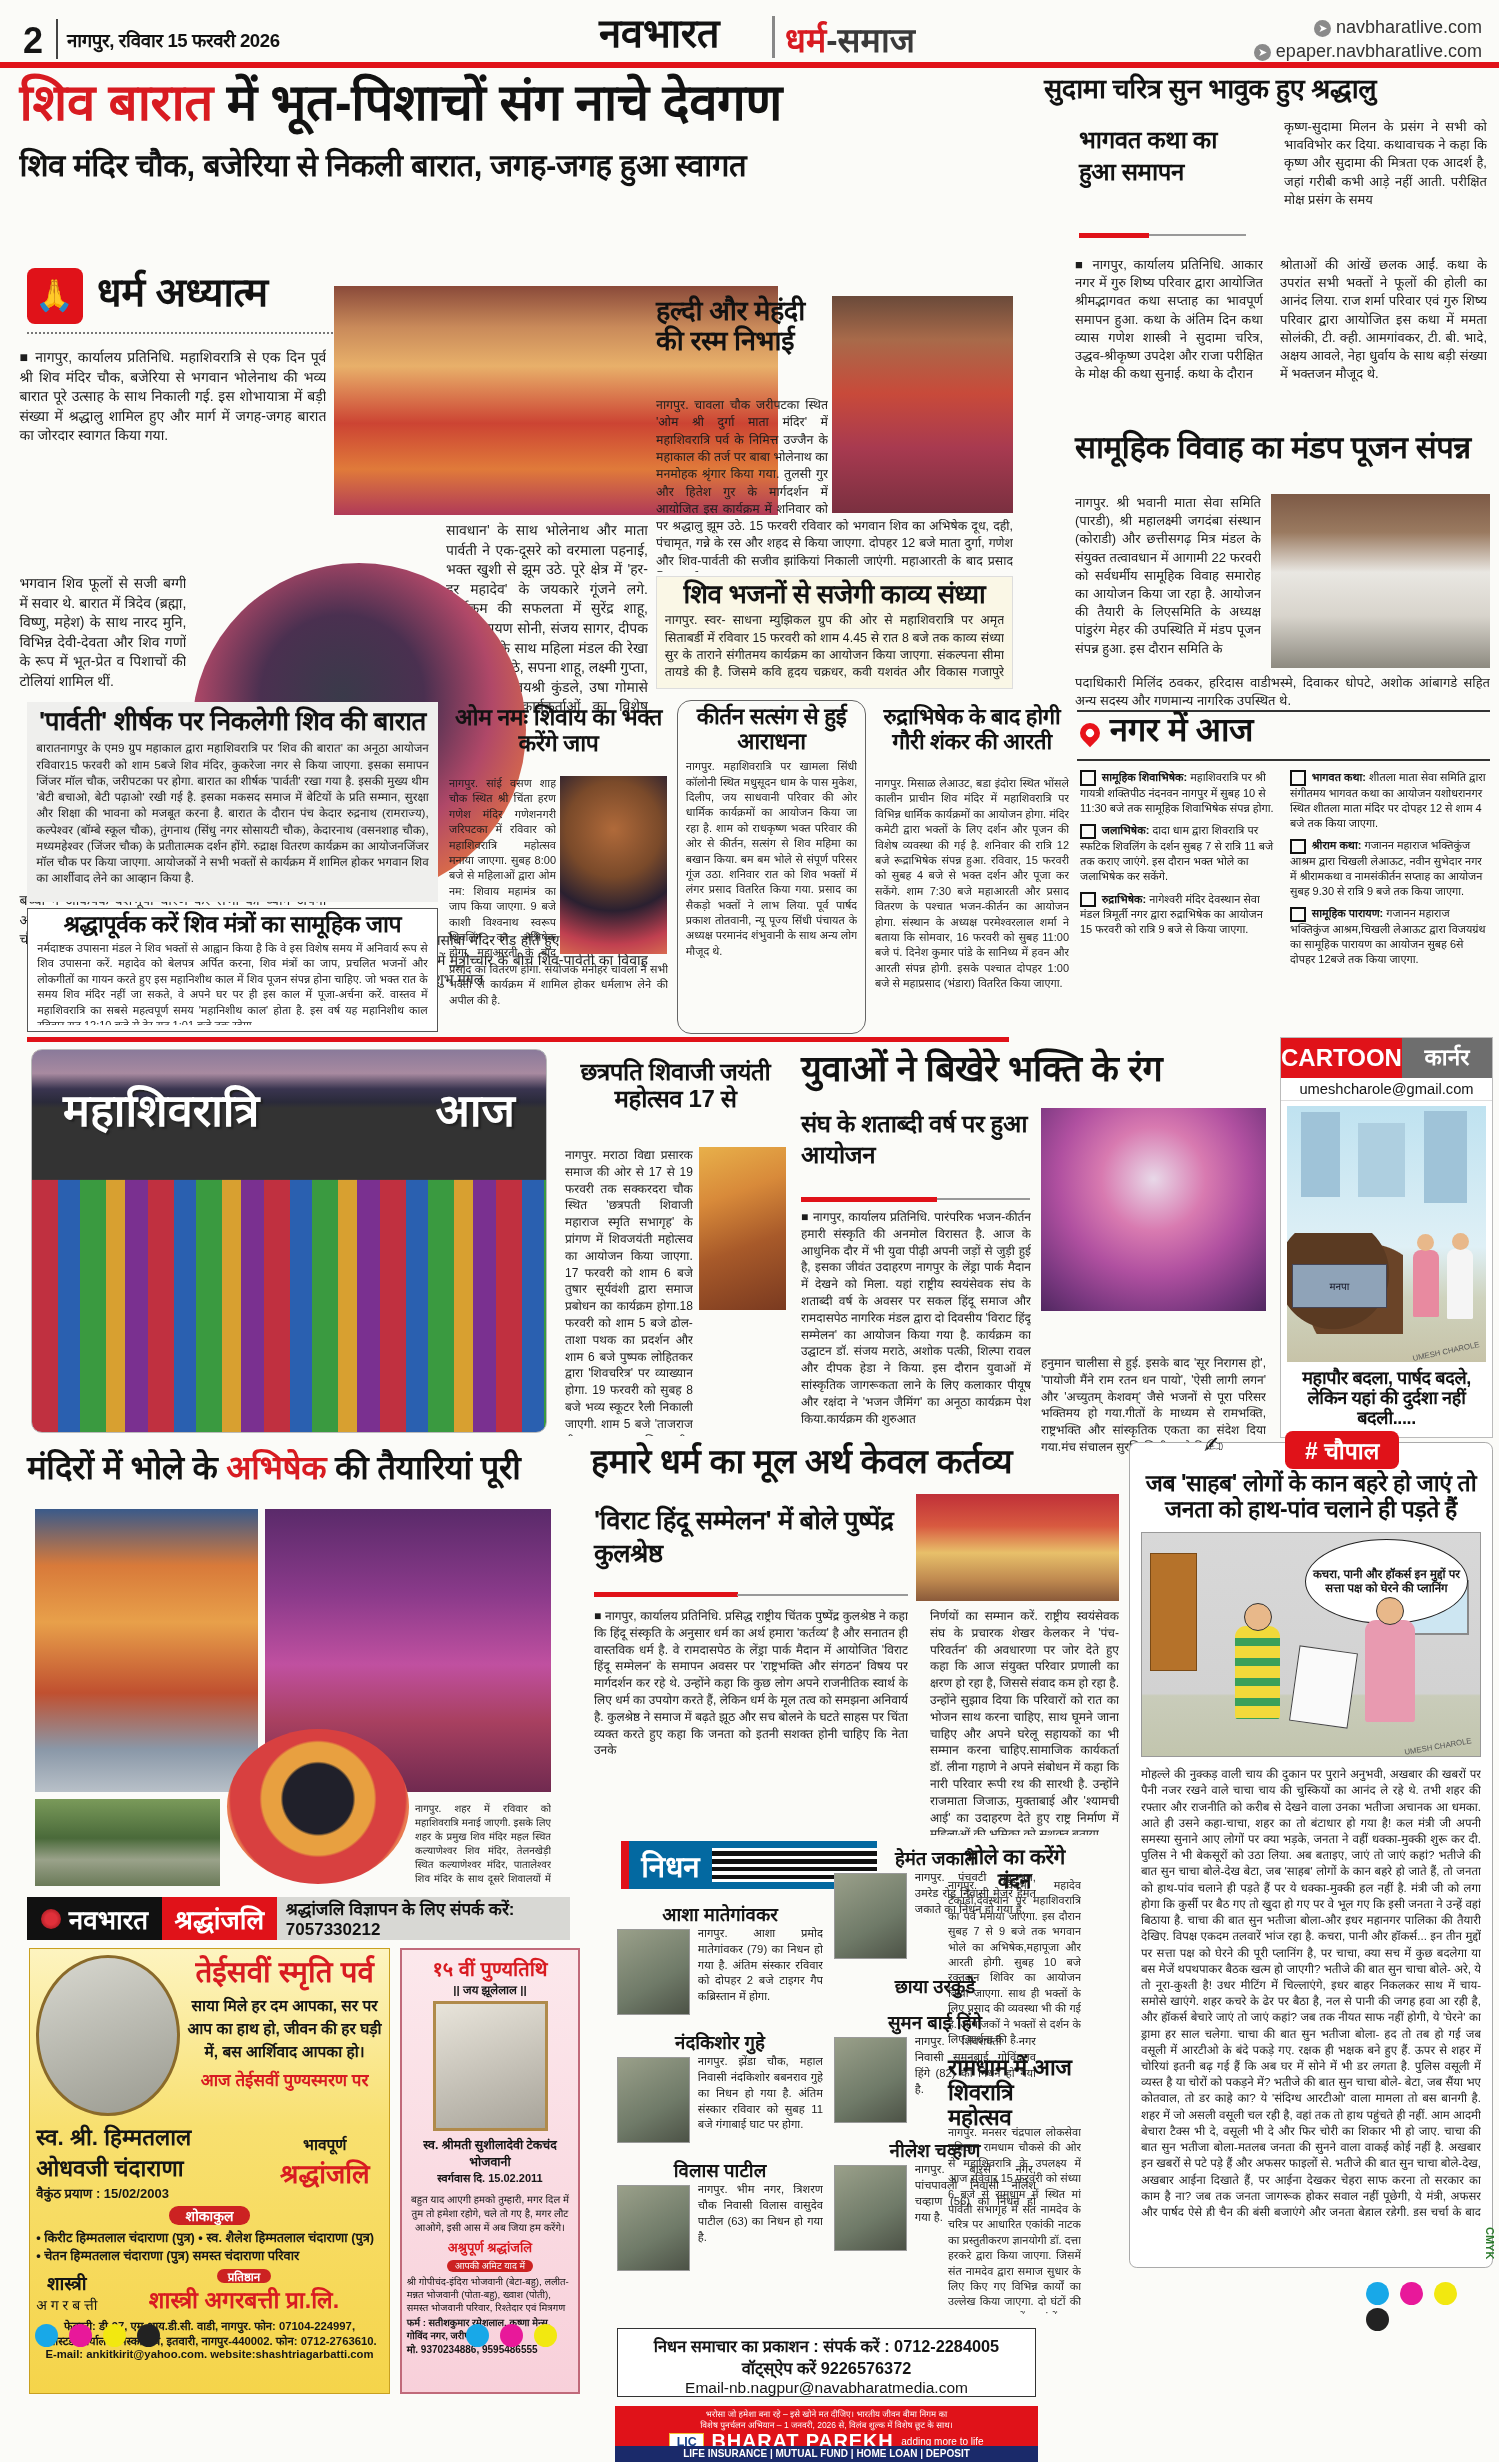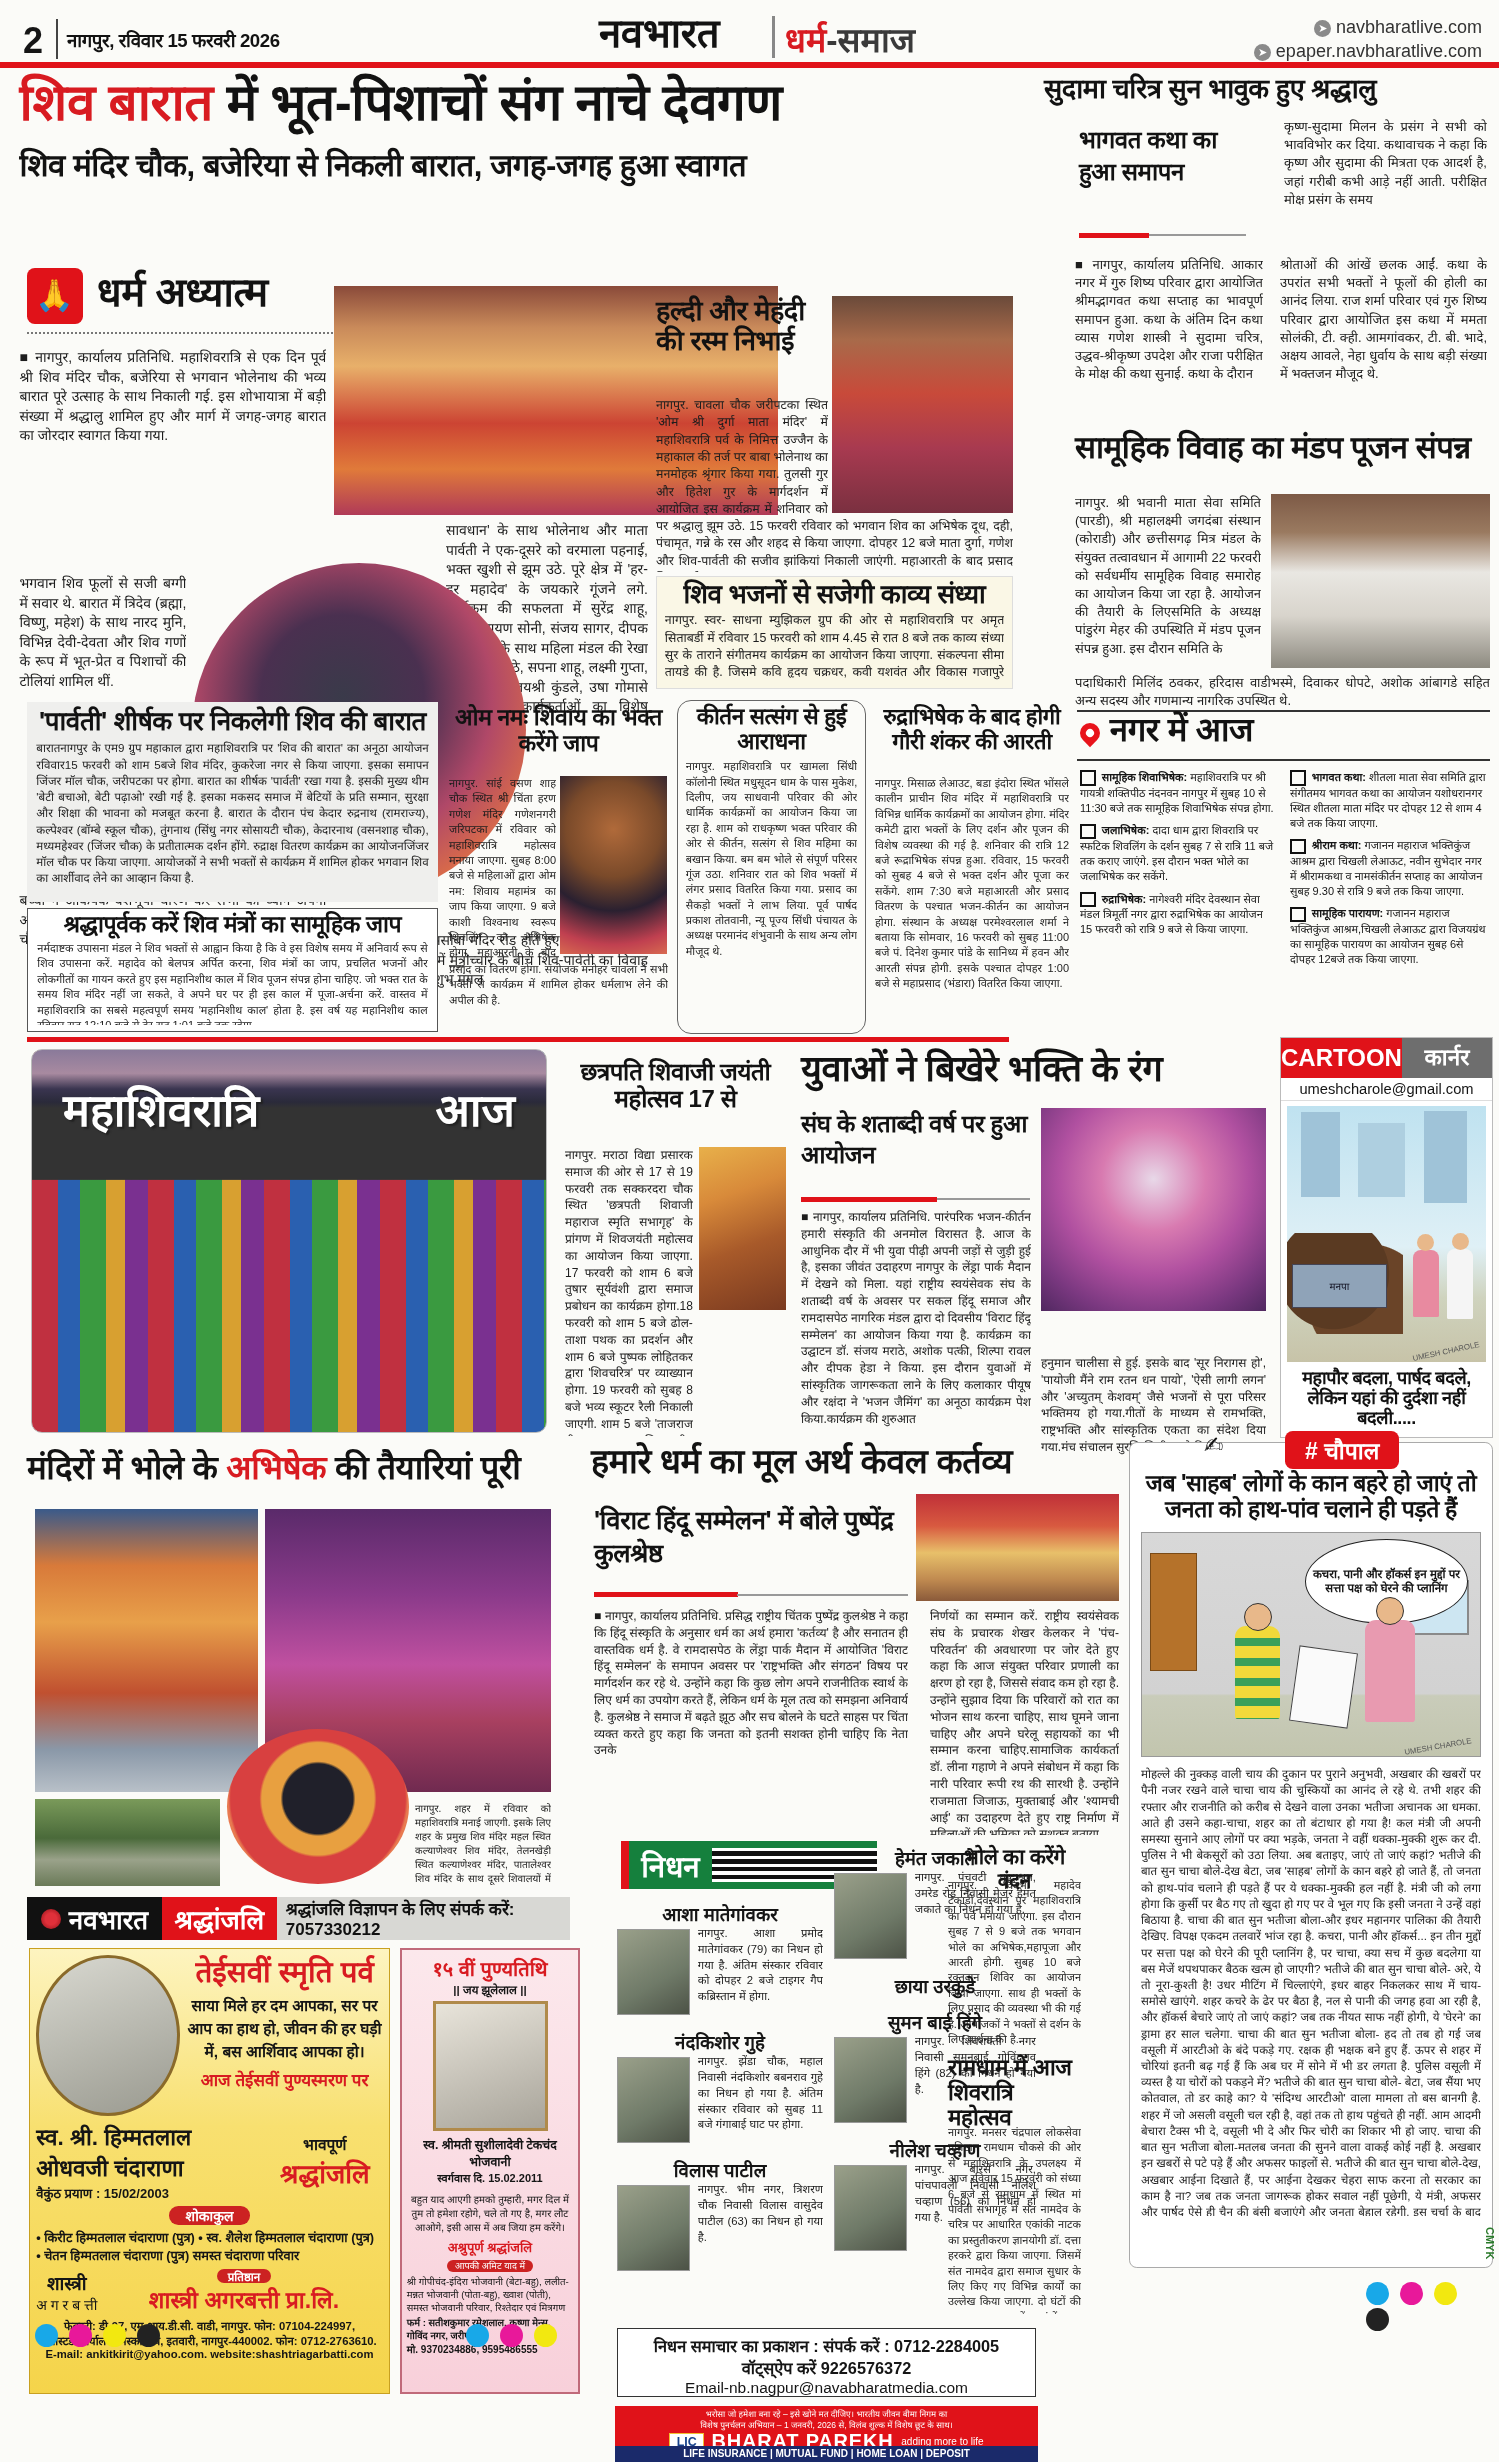--- a/index.html
+++ b/index.html
@@ -263,21 +263,21 @@
     <div class="cen" style="font-size:12.4px;font-weight:bold;">स्व. श्रीमती सुशीलादेवी टेकचंद भोजवानी</div>
     <div class="cen" style="font-size:11px;font-weight:bold;">स्वर्गवास दि. 15.02.2011</div>
     <div class="cen" style="font-size:10px;margin-top:8px;line-height:1.4;">बहुत याद आएगी हमको तुम्हारी, मगर दिल में तुम तो हमेशा रहोगे, चले तो गए है, मगर लौट आओगे, इसी आस में अब जिया हम करेंगे।</div>
     <div class="cen red" style="font-size:13px;font-weight:bold;margin-top:3.1px;">अश्रुपूर्ण श्रद्धांजलि</div>
     <div class="cen" style="margin-top:1.6px;"><span style="background:#c22;color:#fff;font-size:9.3px;padding:0.8px 7.8px;border-radius:6.2px;">आपकी अमिट याद में</span></div>
     <div style="font-size:9.7px;margin-top:3.1px;line-height:1.35;">श्री गोपीचंद-इंदिरा भोजवानी (बेटा-बहु), ललीत-मन्नत भोजवानी (पोता-बहु), ख्वाश (पोती), समस्त भोजवानी परिवार, रिश्तेदार एवं मित्रगण</div>
     <div style="font-size:9.7px;font-weight:bold;margin-top:2.3px;">फर्म : सतीशकुमार रमेशलाल, कृष्णा मेन्स, गोविंद नगर, जरीपटका</div>
     <div style="font-size:10px;font-weight:bold;">मो. 9370234886, 9595486555</div>
   </div>
 
-  <div class="abs" style="left:621px;top:1841px;width:256px;height:48px;background:#15803d;display:flex;align-items:center;">
+  <div class="abs" style="left:621px;top:1841px;width:256px;height:48px;background:#0369a1;display:flex;align-items:center;">
     <div style="width:7.8px;height:100%;background:#e01219;"></div>
     <div style="color:#fff;font-size:29.5px;font-weight:bold;padding:0 12.4px;">निधन</div>
     <div style="flex:1;height:70%;background:repeating-linear-gradient(180deg,#fff 0 3.1px,#111 3.1px 7.8px);"></div>
   </div>
 
   <div class="abs" style="left:617px;top:1901px;width:206px;">
     <div>
       <div class="name-h">आशा मातेगांवकर</div>
       <div style="overflow:hidden;">
           <div class="ob-ph"></div>

